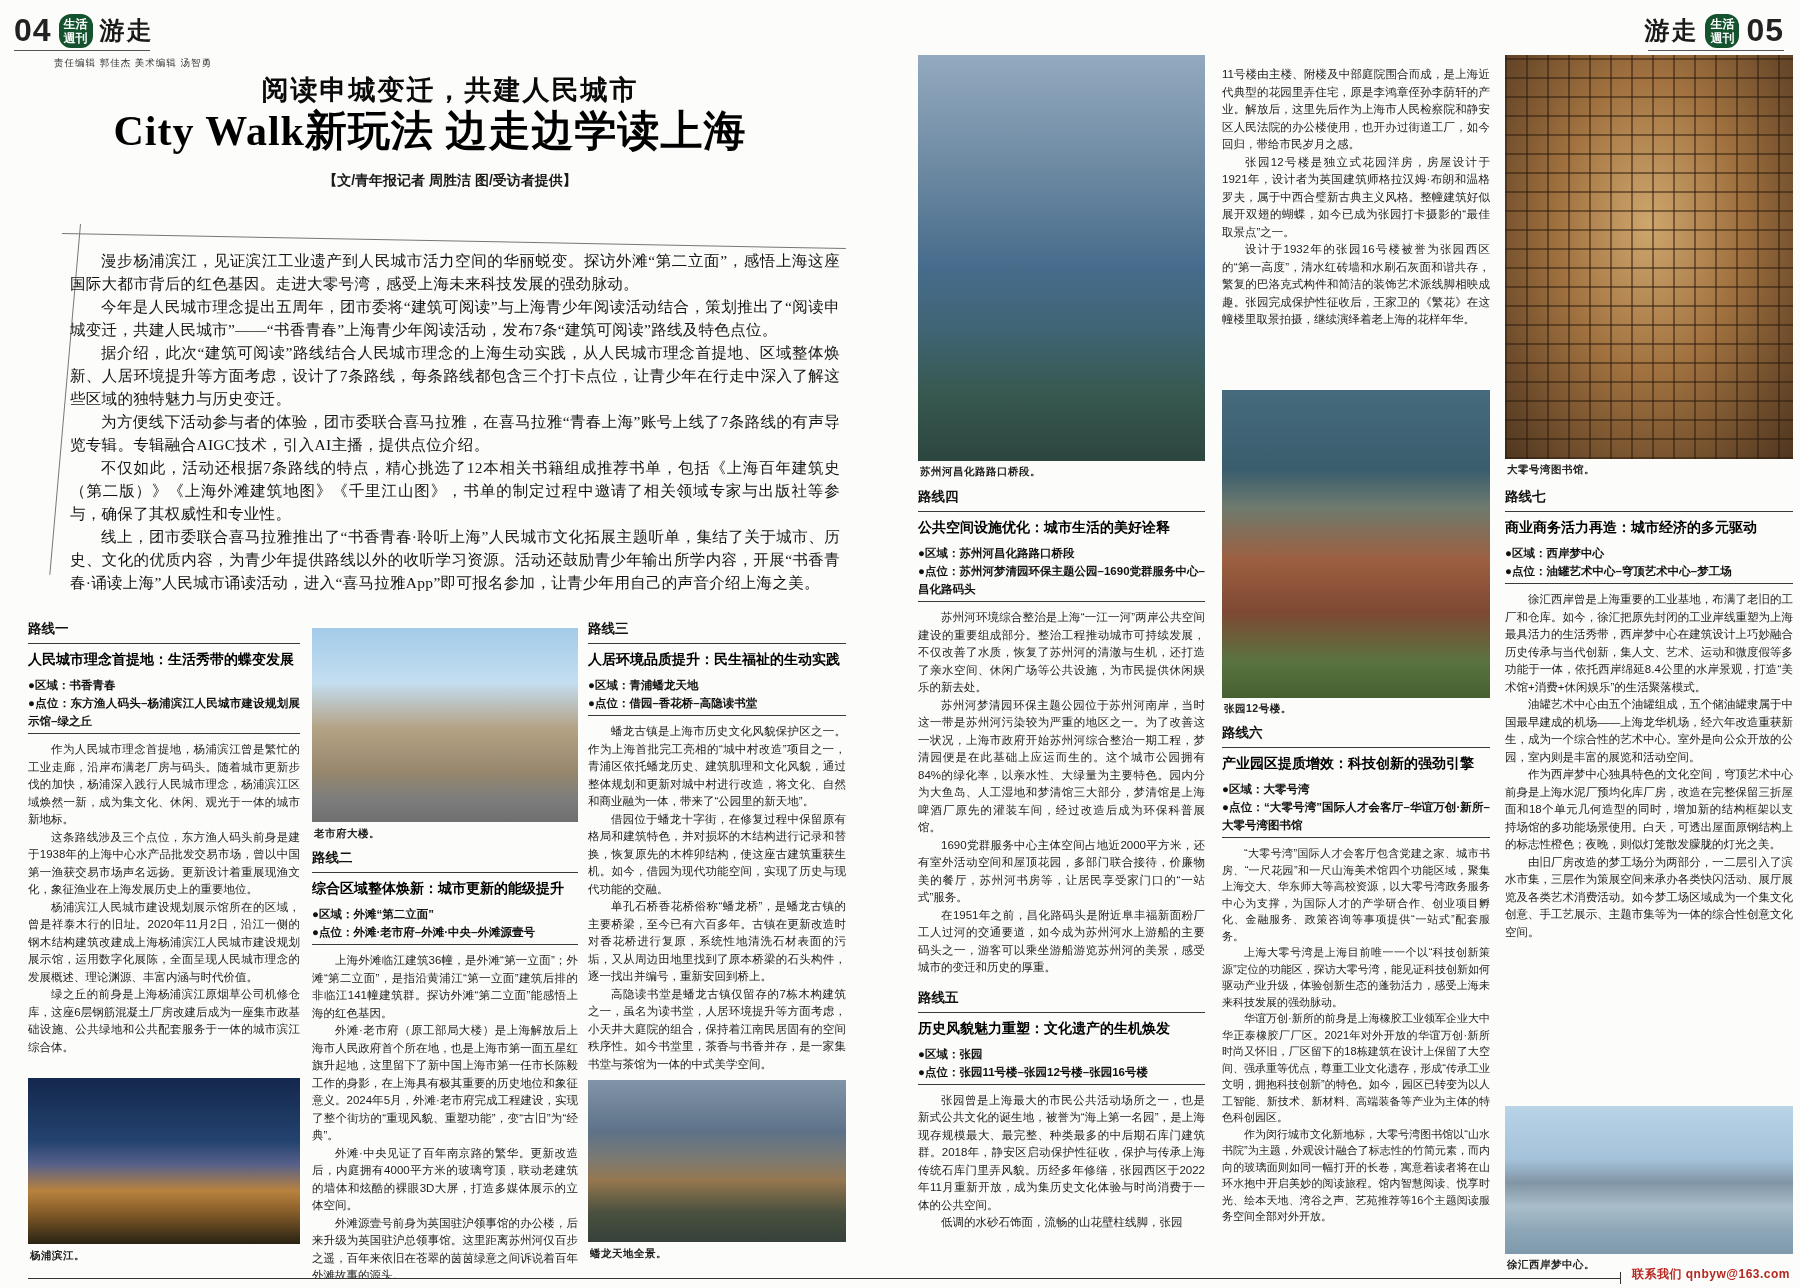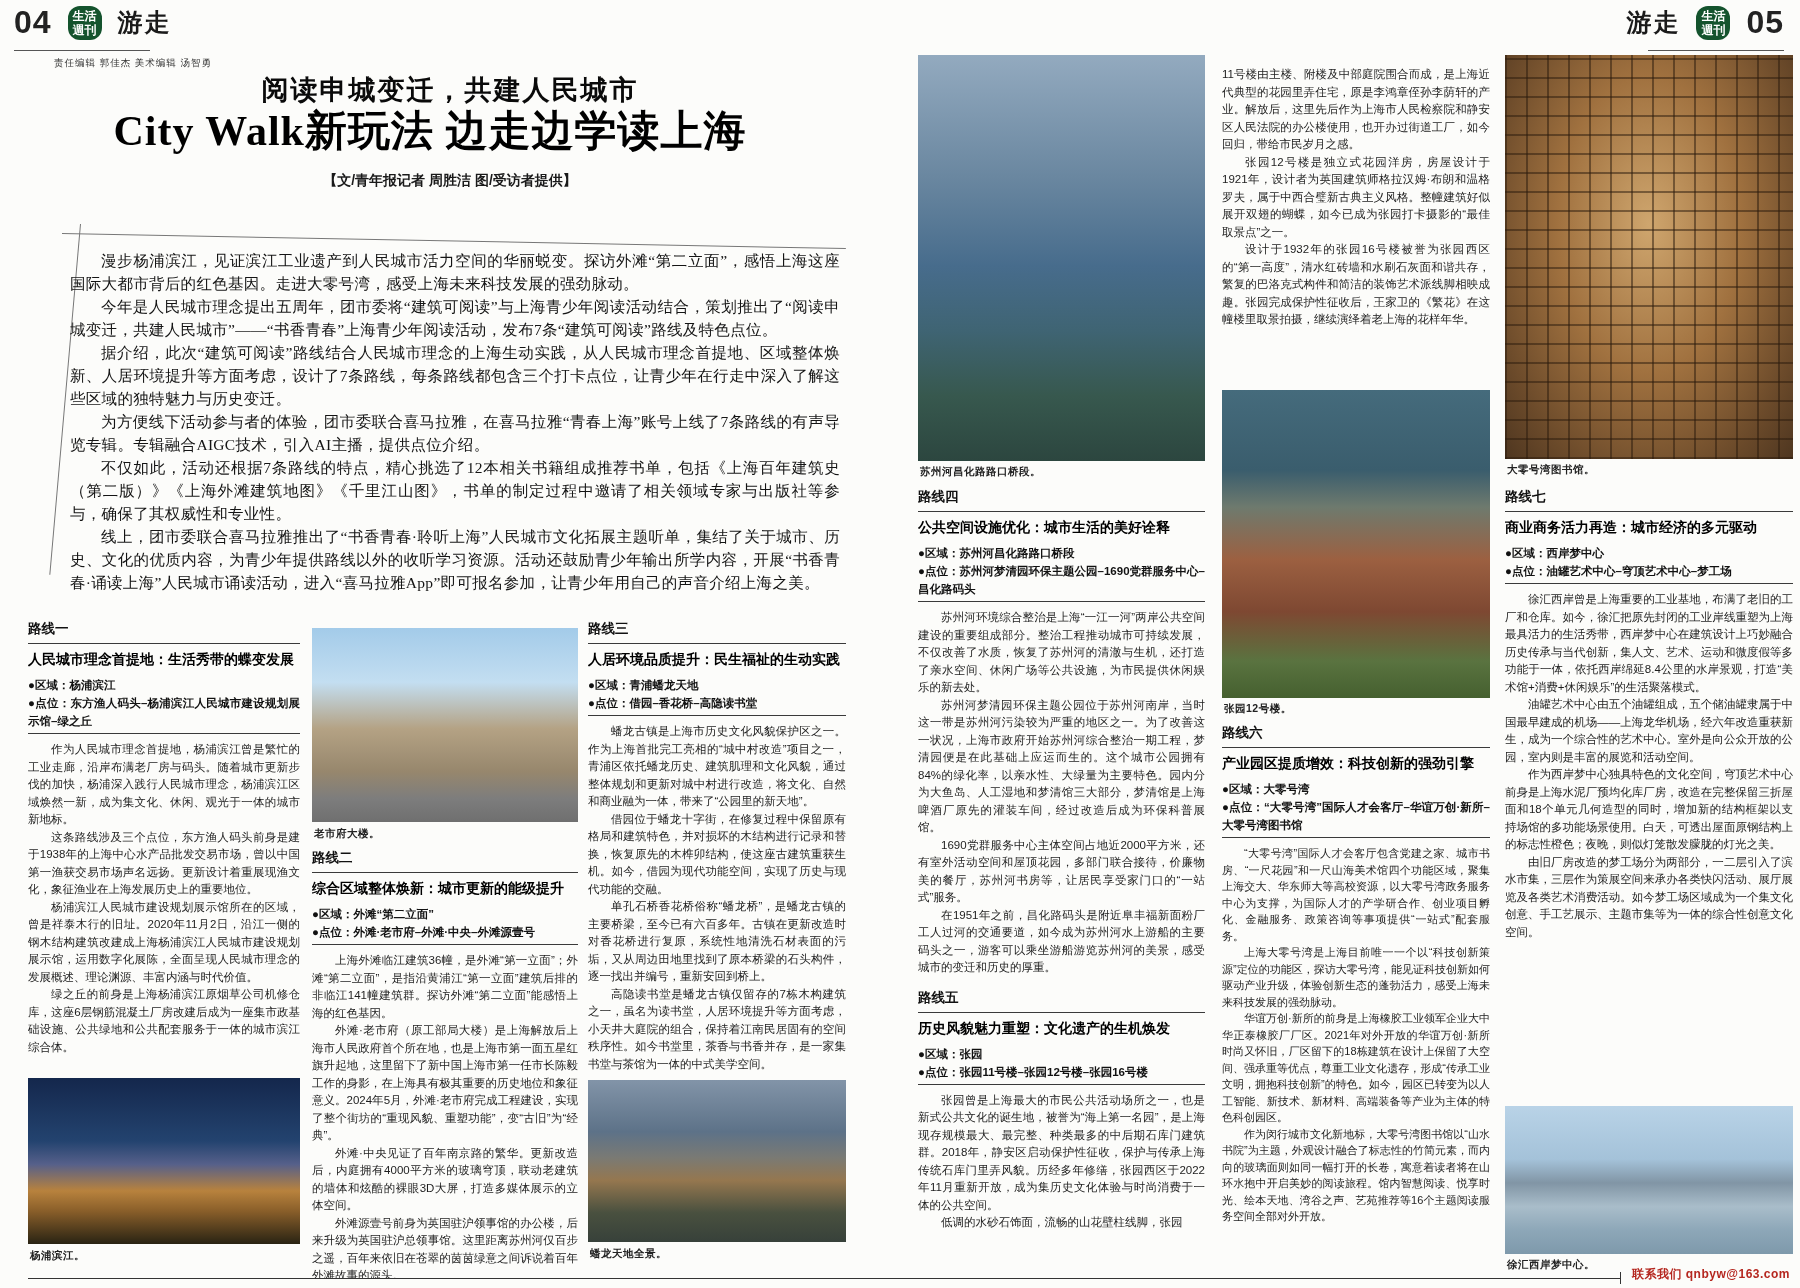--- a/index.html
+++ b/index.html
@@ -1,20 +1,20 @@
 <!DOCTYPE html>
 <html><head>
 <meta charset="utf-8">
 <style>
   html,body{margin:0;padding:0;}
   body{font-family:"Liberation Sans","DejaVu Sans",sans-serif;background:#e8e8e4;}
   #spread{position:relative;width:1800px;height:1288px;background:#fcfcfa;overflow:hidden;color:#111;}
 
   
-  .hdr{position:absolute;top:4px;display:flex;align-items:center;gap:16px;}
+  .hdr{position:absolute;top:12px;display:flex;align-items:center;gap:7px;}
   .hdr-left{left:14px;}
   .hdr-right{right:16px;}
   .pagenum{font-size:32px;font-weight:bold;color:#222;letter-spacing:1px;}
   .section-name{font-size:25px;font-weight:bold;color:#1a1a1a;letter-spacing:2px;}
   .seal{width:34px;height:34px;background:#14532d;color:#fff;display:flex;flex-direction:column;
         align-items:center;justify-content:center;font-size:12px;font-weight:bold;line-height:14px;border-radius:12px;}
   .hdr-rule{position:absolute;border-top:1.5px solid #555;}
   .editors{position:absolute;top:57px;font-size:9.5px;color:#333;letter-spacing:1px;margin-left:40px;}
 
   
@@ -104,21 +104,21 @@
     <p>为方便线下活动参与者的体验，团市委联合喜马拉雅，在喜马拉雅“青春上海”账号上线了7条路线的有声导览专辑。专辑融合AIGC技术，引入AI主播，提供点位介绍。</p>
     <p>不仅如此，活动还根据7条路线的特点，精心挑选了12本相关书籍组成推荐书单，包括《上海百年建筑史（第二版）》《上海外滩建筑地图》《千里江山图》，书单的制定过程中邀请了相关领域专家与出版社等参与，确保了其权威性和专业性。</p>
     <p>线上，团市委联合喜马拉雅推出了“书香青春·聆听上海”人民城市文化拓展主题听单，集结了关于城市、历史、文化的优质内容，为青少年提供路线以外的收听学习资源。活动还鼓励青少年输出所学内容，开展“书香青春·诵读上海”人民城市诵读活动，进入“喜马拉雅App”即可报名参加，让青少年用自己的声音介绍上海之美。</p>
   </div>
 
   <div class="col" style="left:28px;top:620px;width:272px;height:452px;">
     <div class="r-label">路线一</div>
     <div class="r-rule"></div>
     <h3 class="r-title">人民城市理念首提地：生活秀带的蝶变发展</h3>
     <div class="r-bullets">
-      <p>●区域：杨浦滨江</p>
+      <p>●区域：书香青春</p>
       <p>●点位：东方渔人码头–杨浦滨江人民城市建设规划展示馆–绿之丘</p>
     </div>
     <div class="r-rule"></div>
     <div class="r-body">
       <p>作为人民城市理念首提地，杨浦滨江曾是繁忙的工业走廊，沿岸布满老厂房与码头。随着城市更新步伐的加快，杨浦深入践行人民城市理念，杨浦滨江区域焕然一新，成为集文化、休闲、观光于一体的城市新地标。</p>
       <p>这条路线涉及三个点位，东方渔人码头前身是建于1938年的上海中心水产品批发交易市场，曾以中国第一渔获交易市场声名远扬。更新设计着重展现渔文化，象征渔业在上海发展历史上的重要地位。</p>
       <p>杨浦滨江人民城市建设规划展示馆所在的区域，曾是祥泰木行的旧址。2020年11月2日，沿江一侧的钢木结构建筑改建成上海杨浦滨江人民城市建设规划展示馆，运用数字化展陈，全面呈现人民城市理念的发展概述、理论渊源、丰富内涵与时代价值。</p>
       <p>绿之丘的前身是上海杨浦滨江原烟草公司机修仓库，这座6层钢筋混凝土厂房改建后成为一座集市政基础设施、公共绿地和公共配套服务于一体的城市滨江综合体。</p>
     </div>
   </div>

